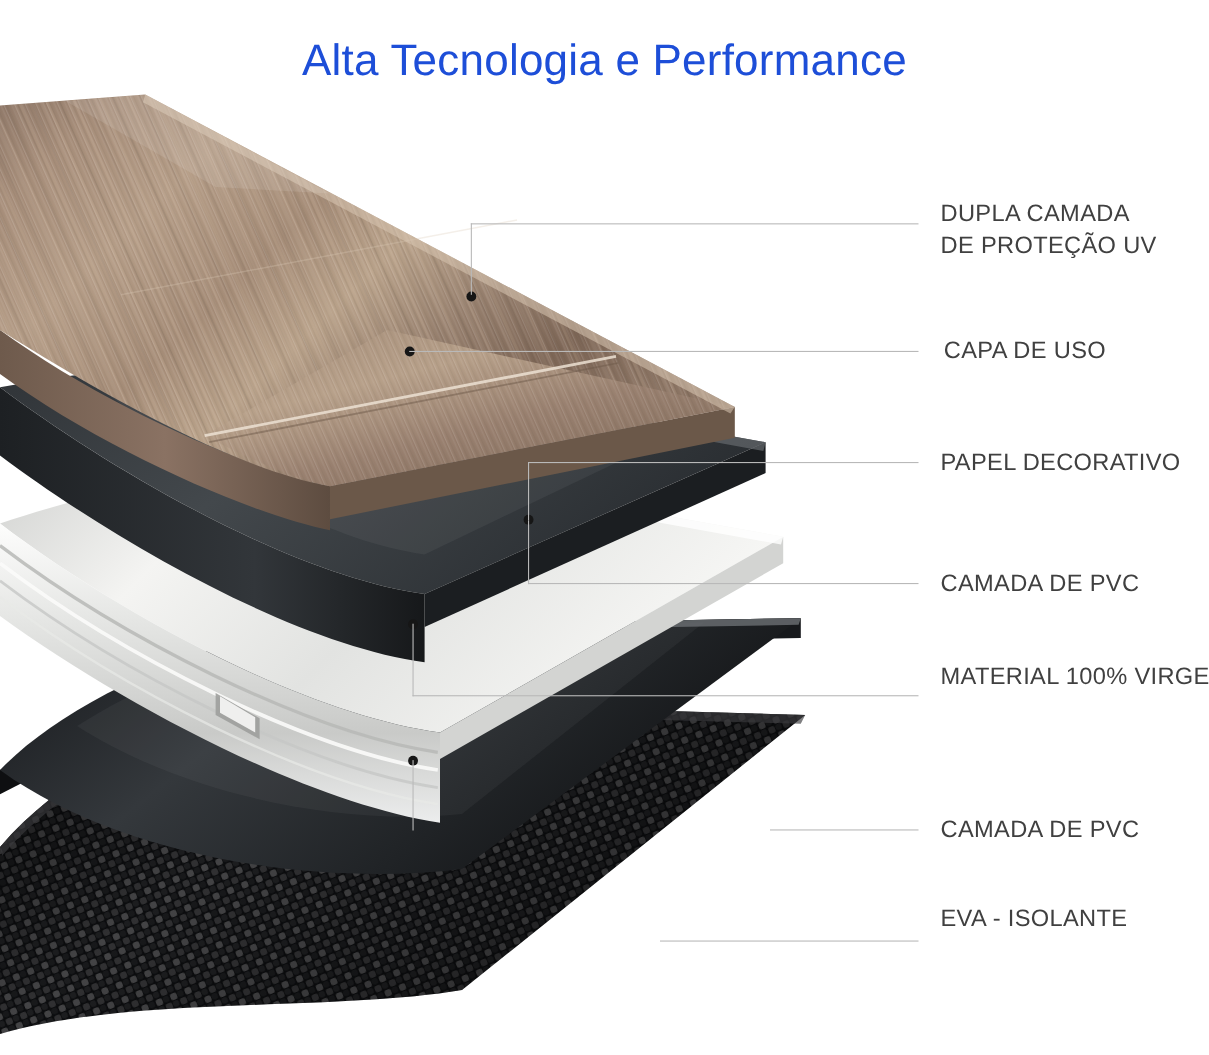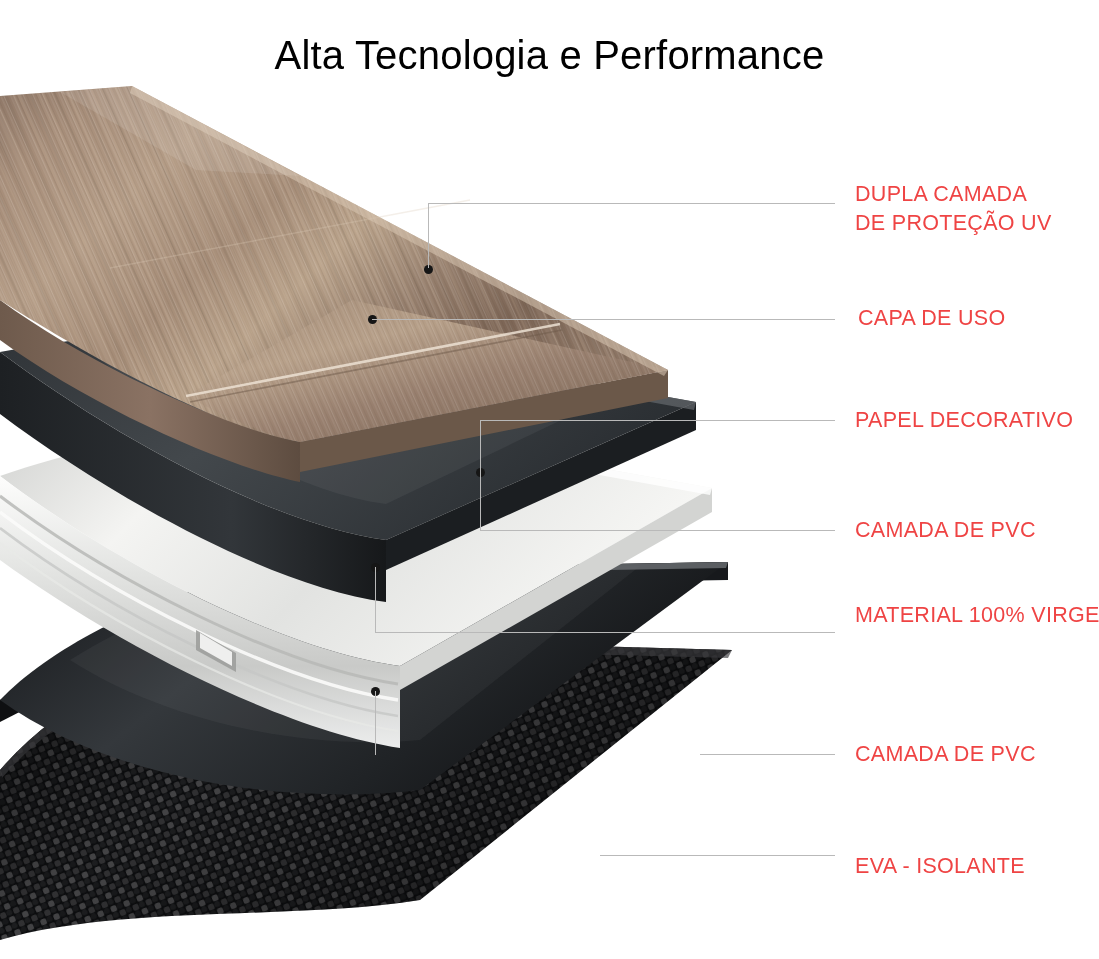--- a/index.html
+++ b/index.html
@@ -20,21 +20,21 @@
   }
 
   
   #title {
     position: absolute;
     left: 0; top: 33px;
     width: 1099px;
     text-align: center;
     font-size: 40px;
     font-weight: 400;
-    color: #000000;
+    color: #1d4ed8;
     letter-spacing: 0.2px;
     white-space: nowrap;
   }
 
   
   #illustration {
     position: absolute;
     left: 0; top: 0;
     width: 820px; height: 959px;
   }
@@ -50,21 +50,21 @@
   .dot {
     position: absolute;
     width: 9px; height: 9px;
     border-radius: 50%;
     background: #161616;
   }
   .label {
     position: absolute;
     font-size: 21.5px;
     font-weight: 400;
-    color: #ef4444;
+    color: #404040;
     line-height: 29px;
     letter-spacing: 0.3px;
     white-space: nowrap;
   }
   .label .l2 { display: block; }
 </style>
 </head>
 <body>
 
 <div id="stage">
@@ -280,17 +280,17 @@
   </div>
 
   <div class="dot" style="left:371px; top:687px;"></div>
   <div class="leader v" style="left:375px; top:691px; height:64px;"></div>
   <div class="leader h" style="left:700px; top:754px; width:135px;"></div>
   <div class="label" style="left:855px; top:740px;">
     <span>CAMADA DE PVC</span>
   </div>
 
   <div class="leader h" style="left:600px; top:855px; width:235px;"></div>
-  <div class="label" style="left:855px; top:852px;">
+  <div class="label" style="left:855px; top:821px;">
     <span>EVA - ISOLANTE</span>
   </div>
 
 </div>
 
 </body></html>

